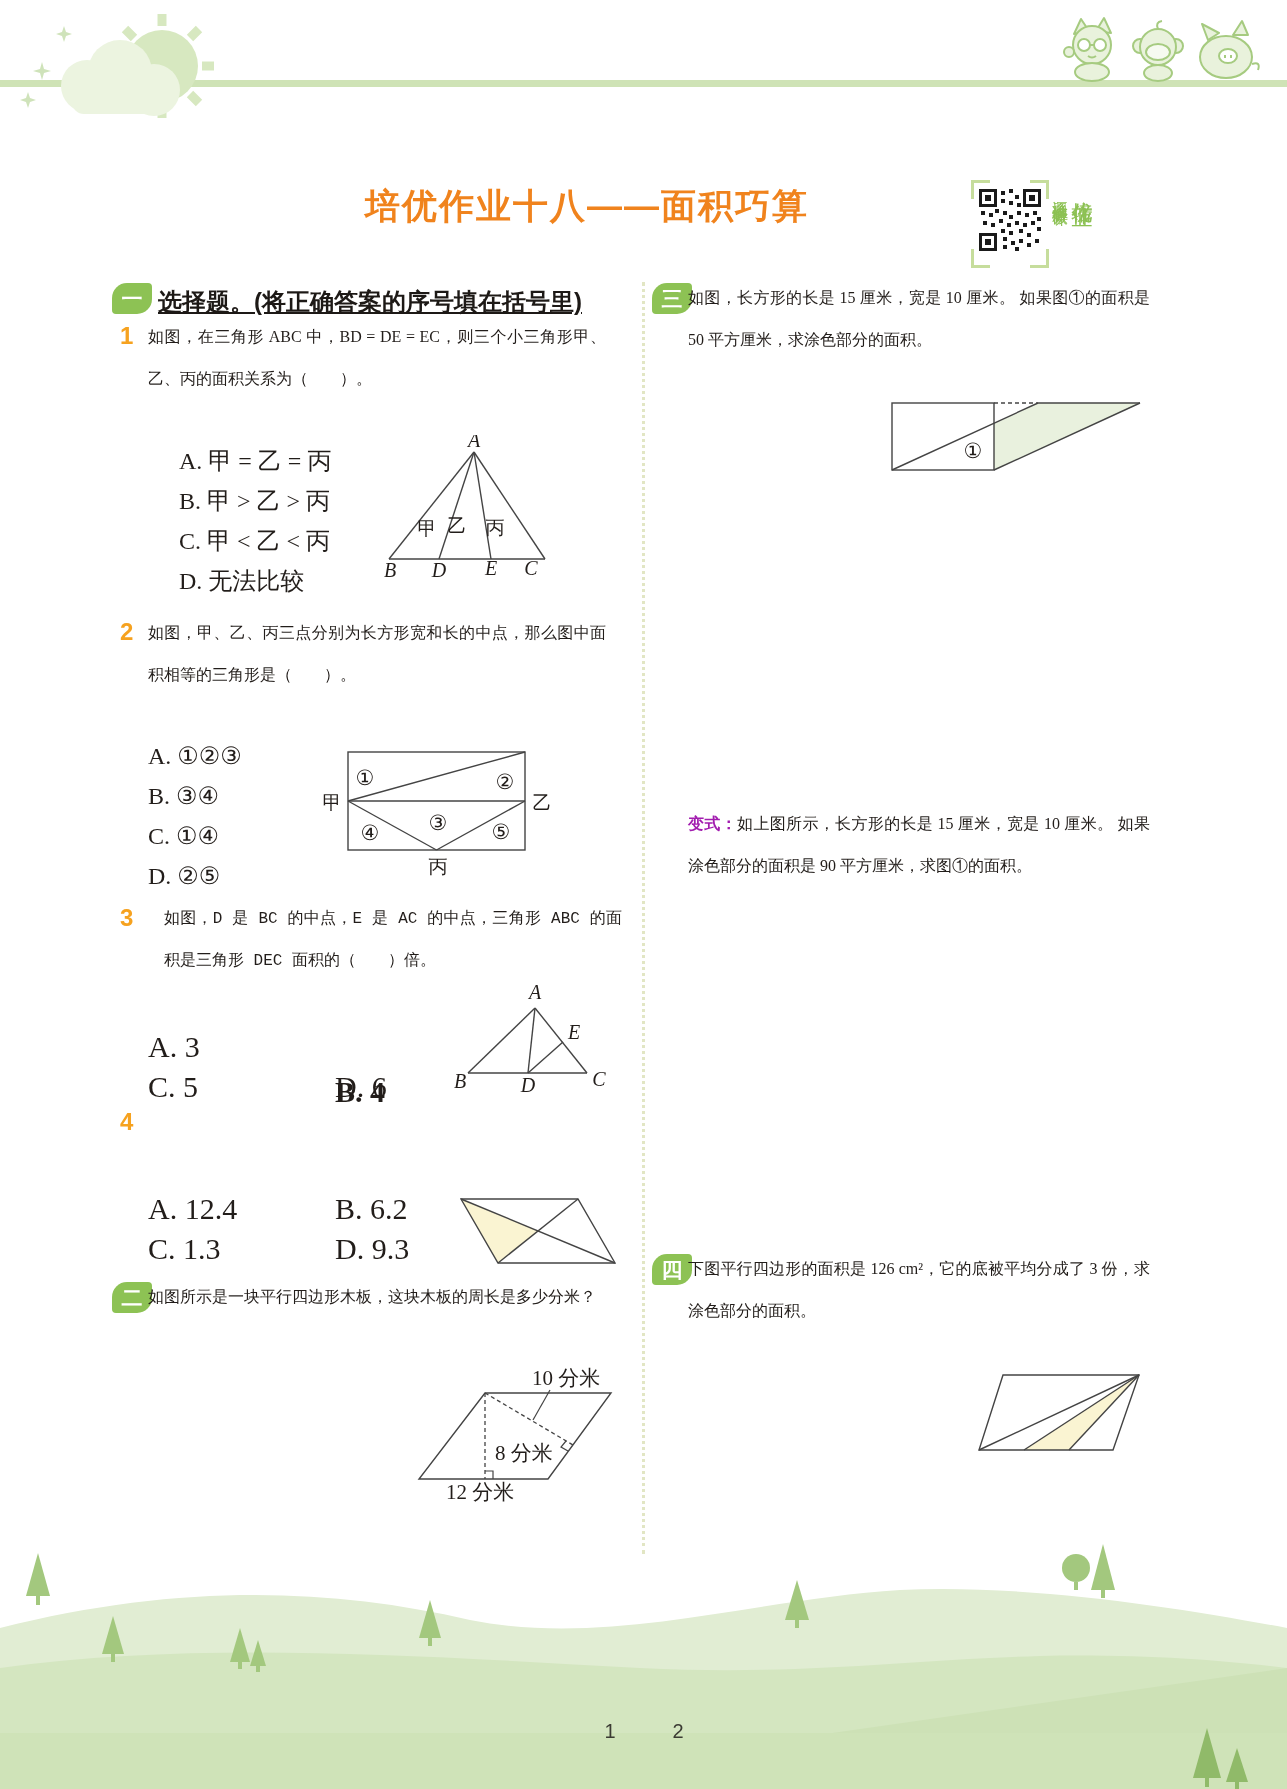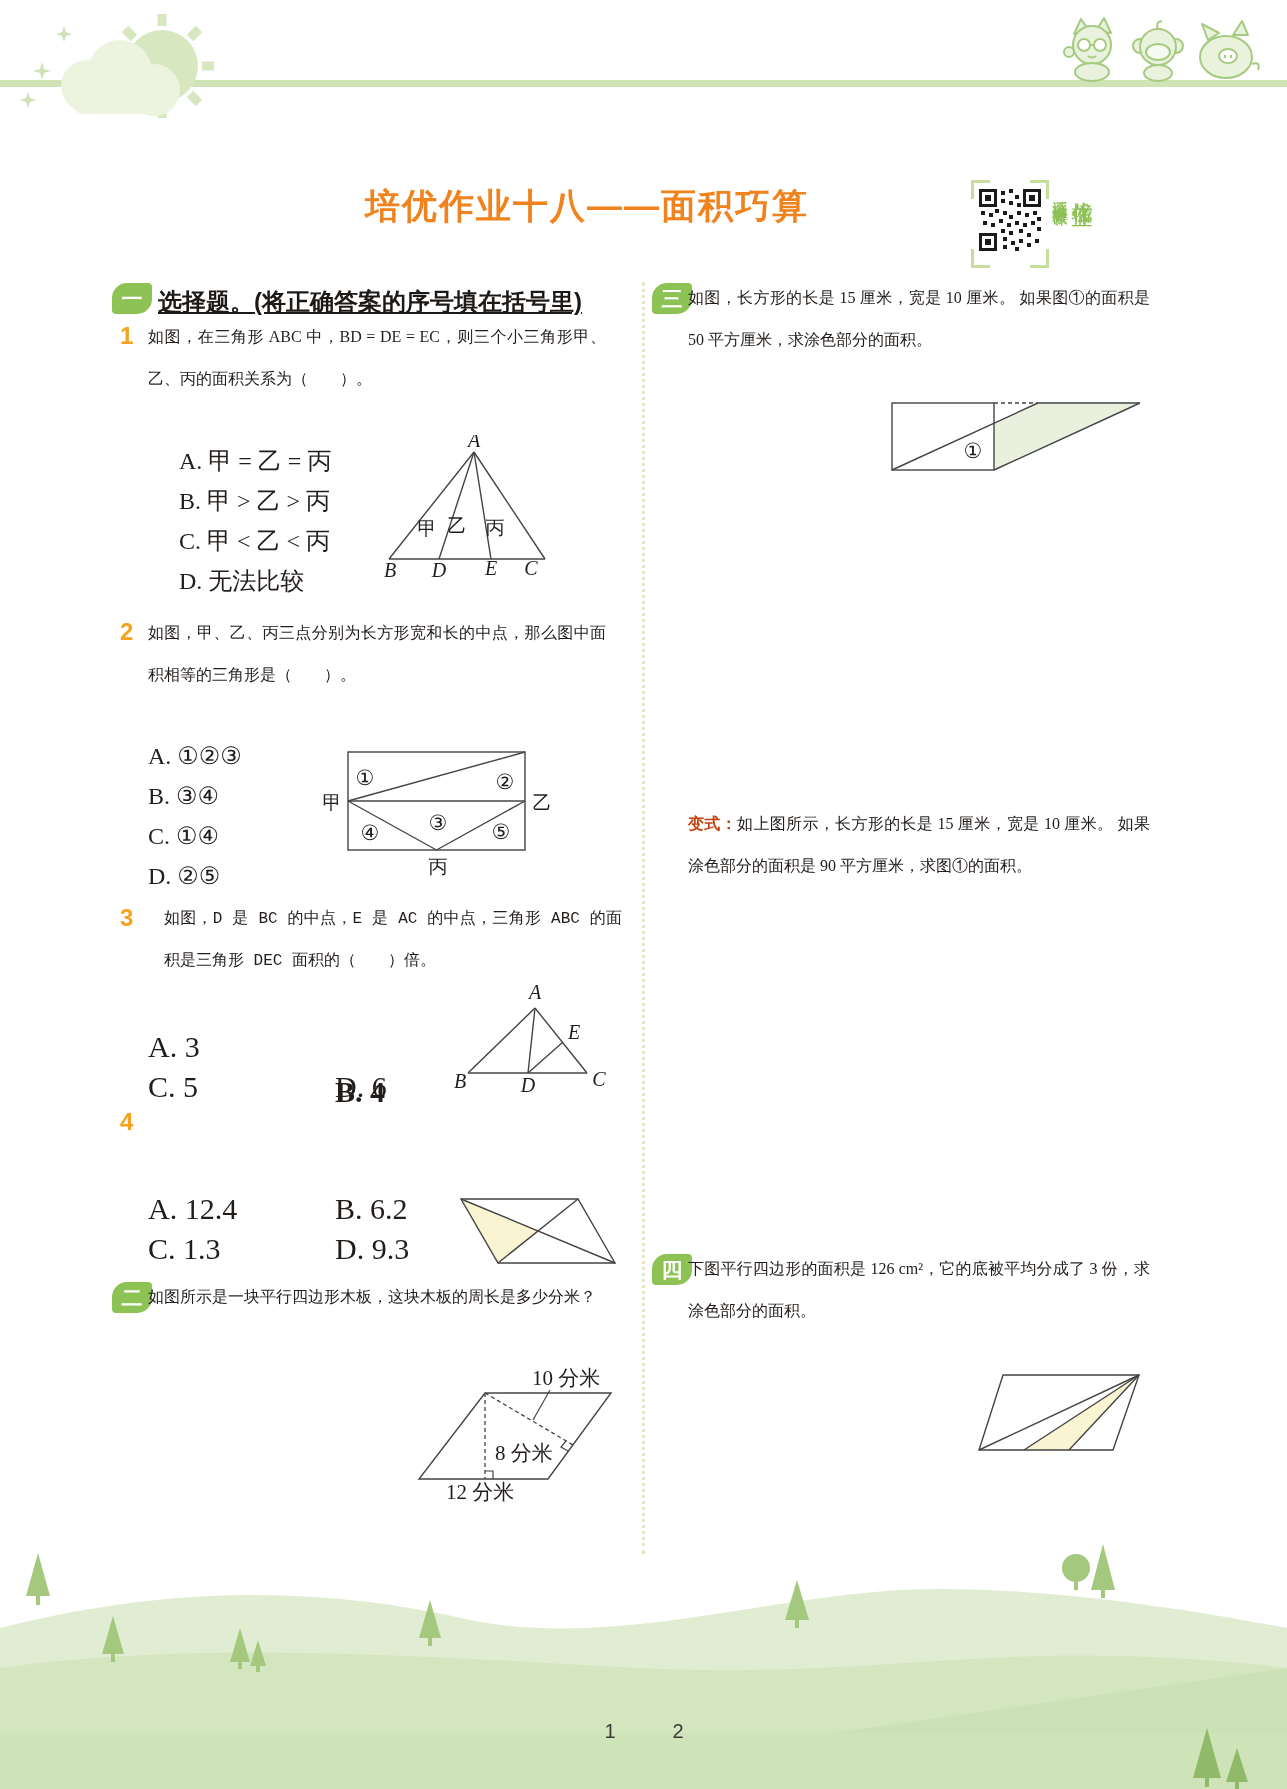--- a/index.html
+++ b/index.html
@@ -15,21 +15,21 @@
   .sec-title{position:absolute;font:bold 24px "Liberation Sans","DejaVu Sans",sans-serif;color:#1d1916;text-decoration:underline;}
   .para{position:absolute;font-size:16px;line-height:42px;text-align:justify;text-justify:inter-ideograph;}
   .pnum{position:absolute;font:bold 24px "Liberation Sans","DejaVu Sans",sans-serif;color:#f6a21f;}
   .optlist{position:absolute;font-size:24px;line-height:40px;}
   .opt2{position:absolute;font-size:30px;}
   .divider{position:absolute;left:642px;top:282px;height:1272px;width:0;border-left:3px dotted #e2e6c4;}
   .vtext{position:absolute;writing-mode:vertical-rl;text-orientation:upright;color:#8cc153;
       font-family:"Liberation Sans","DejaVu Sans",sans-serif;letter-spacing:2px;}
   .qr-corner{position:absolute;width:16px;height:16px;border:0 solid #c6dd9c;}
   .pageno{position:absolute;font:20px "Liberation Sans","DejaVu Sans",sans-serif;color:#3b3b33;z-index:5;}
-  .var-label{color:#c2410c;font-weight:bold;font-family:"Liberation Sans","DejaVu Sans",sans-serif;margin-top:40px;}
+  .var-label{color:#a21caf;font-weight:bold;font-family:"Liberation Sans","DejaVu Sans",sans-serif;margin-top:40px;}
   svg text{font-family:"Liberation Serif","DejaVu Serif",serif;}
 </style>
 </head>
 <body>
 
 <div class="page">
 
   <div class="topbar"></div>
 
   <svg class="abs" style="left:12px;top:6px;" width="230" height="114" viewBox="0 0 230 114">

